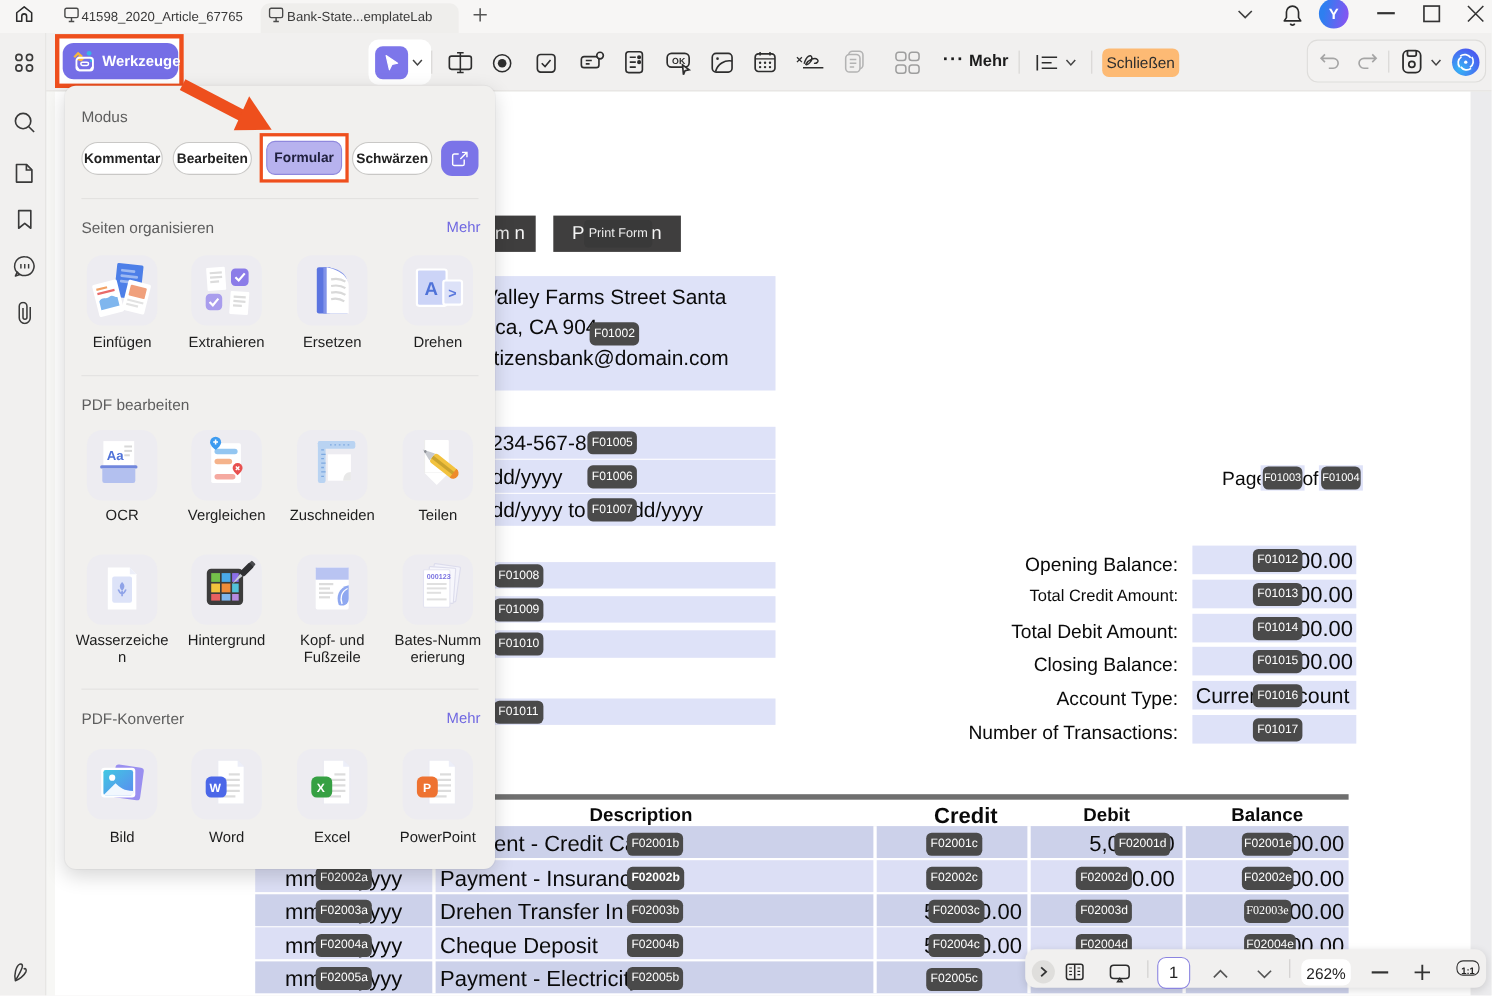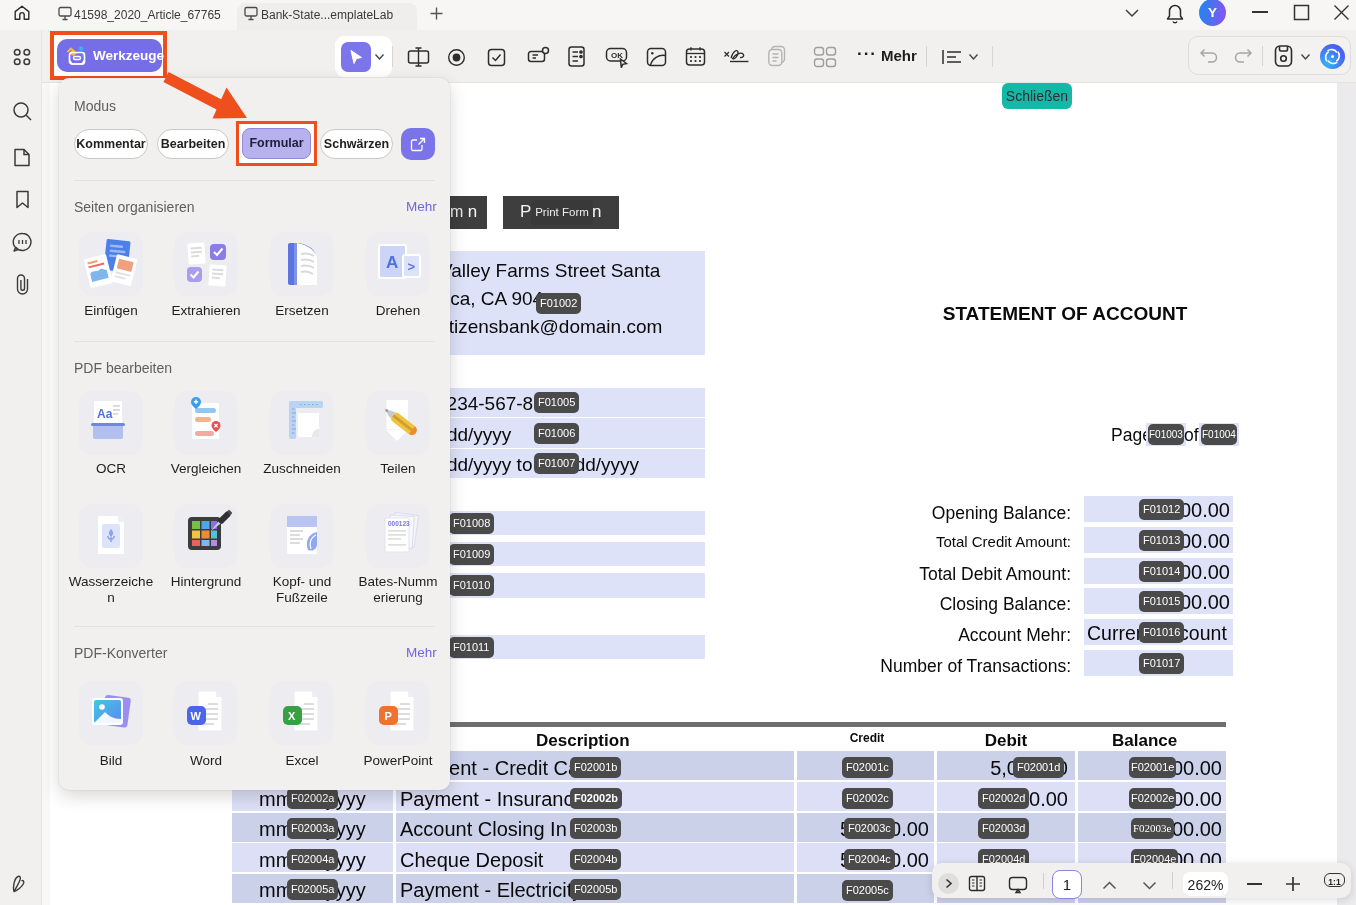--- a/index.html
+++ b/index.html
@@ -65,32 +65,31 @@
   <div class="fb" style="left:534px;top:453px;">F01007</div>
   <div class="lav" style="left:430px;top:511px;width:275px;height:24px;"></div>
   <div class="fb" style="left:449px;top:513px;">F01008</div>
   <div class="lav" style="left:430px;top:542px;width:275px;height:24px;"></div>
   <div class="fb" style="left:449px;top:544px;">F01009</div>
   <div class="lav" style="left:430px;top:573px;width:275px;height:25px;"></div>
   <div class="fb" style="left:449px;top:575px;">F01010</div>
   <div class="lav" style="left:430px;top:635px;width:275px;height:24px;"></div>
   <div class="fb" style="left:449px;top:637px;">F01011</div>
 
-  <div class="dtx" style="left:940px;top:303px;width:250px;font-size:19px;font-weight:bold;text-align:center;">STATEMENT OF ACCOUNT</div>
   <div class="dtx" style="left:1111px;top:425px;font-size:17.5px;">Page</div>
   <div class="lav" style="left:1146px;top:423px;width:40px;height:23px;"></div>
   <div class="lav" style="left:1199px;top:423px;width:40px;height:23px;"></div>
   <div class="dtx" style="left:1184px;top:425px;font-size:17.5px;">of</div>
   <div class="fb" style="left:1148px;top:424px;font-size:10px;padding:0 1px;">F01003</div>
   <div class="fb" style="left:1201px;top:424px;font-size:10px;padding:0 1px;">F01004</div>
   <div class="dtx" style="left:850px;top:503px;width:221px;text-align:right;font-size:17.5px;">Opening Balance:</div>
   <div class="dtx" style="left:850px;top:533px;width:221px;text-align:right;font-size:15px;">Total Credit Amount:</div>
   <div class="dtx" style="left:850px;top:564px;width:221px;text-align:right;font-size:17.5px;">Total Debit Amount:</div>
   <div class="dtx" style="left:850px;top:594px;width:221px;text-align:right;font-size:17.5px;">Closing Balance:</div>
-  <div class="dtx" style="left:850px;top:625px;width:221px;text-align:right;font-size:17.5px;">Account Mehr:</div>
+  <div class="dtx" style="left:850px;top:625px;width:221px;text-align:right;font-size:17.5px;">Account Type:</div>
   <div class="dtx" style="left:850px;top:656px;width:221px;text-align:right;font-size:17.5px;">Number of Transactions:</div>
   <div class="lav" style="left:1084px;top:496px;width:149px;height:26px;"></div>
   <div class="lav" style="left:1084px;top:527px;width:149px;height:26px;"></div>
   <div class="lav" style="left:1084px;top:558px;width:149px;height:26px;"></div>
   <div class="lav" style="left:1084px;top:588px;width:149px;height:26px;"></div>
   <div class="lav" style="left:1084px;top:619px;width:149px;height:26px;"></div>
   <div class="lav" style="left:1084px;top:650px;width:149px;height:26px;"></div>
   <div class="dtx" style="left:1050px;top:499px;width:180px;text-align:right;font-size:20px;">50,000.00</div>
   <div class="dtx" style="left:1050px;top:530px;width:180px;text-align:right;font-size:20px;">50,000.00</div>
   <div class="dtx" style="left:1050px;top:561px;width:180px;text-align:right;font-size:20px;">50,000.00</div>
@@ -98,38 +97,38 @@
   <div class="dtx" style="left:1087px;top:622px;font-size:19.5px;">Current Account</div>
   <div class="fb" style="left:1139px;top:499px;">F01012</div>
   <div class="fb" style="left:1139px;top:530px;">F01013</div>
   <div class="fb" style="left:1139px;top:561px;">F01014</div>
   <div class="fb" style="left:1139px;top:591px;">F01015</div>
   <div class="fb" style="left:1139px;top:622px;">F01016</div>
   <div class="fb" style="left:1139px;top:653px;">F01017</div>
 
   <div class="abs" style="left:227px;top:722px;width:999px;height:5px;background:#6f6f6f;"></div>
   <div class="dtx" style="left:536px;top:731px;width:120px;font-size:17px;font-weight:bold;">Description</div>
-  <div class="dtx" style="left:827px;top:731px;width:80px;text-align:center;font-size:12px;font-weight:bold;">Credit</div>
+  <div class="dtx" style="left:827px;top:731px;width:80px;text-align:right;font-size:20px;font-weight:bold;">Credit</div>
   <div class="dtx" style="left:966px;top:731px;width:80px;text-align:center;font-size:17px;font-weight:bold;">Debit</div>
-  <div class="dtx" style="left:1112px;top:731px;width:80px;text-align:left;font-size:17px;font-weight:bold;">Balance</div>
+  <div class="dtx" style="left:1112px;top:731px;width:80px;text-align:center;font-size:17px;font-weight:bold;">Balance</div>
   <div class="trowA" style="left:232px;top:751px;width:994px;height:29px;"></div>
   <div class="trowB" style="left:232px;top:782px;width:994px;height:29px;"></div>
   <div class="trowA" style="left:232px;top:813px;width:994px;height:29px;"></div>
   <div class="trowB" style="left:232px;top:843px;width:994px;height:29px;"></div>
   <div class="trowA" style="left:232px;top:874px;width:994px;height:29px;"></div>
   <div class="vsep" style="left:393px;top:751px;height:152px;"></div>
   <div class="vsep" style="left:794px;top:751px;height:152px;"></div>
   <div class="vsep" style="left:934px;top:751px;height:152px;"></div>
   <div class="vsep" style="left:1075px;top:751px;height:152px;"></div>
 
   <div class="dtx" style="left:398px;top:757px;font-size:20px;">Payment - Credit Card</div>
   <div class="dtx" style="left:259px;top:788px;font-size:20px;">mm/dd/yyyy</div>
   <div class="dtx" style="left:400px;top:788px;font-size:20px;">Payment - Insurance P</div>
   <div class="dtx" style="left:259px;top:818px;font-size:20px;">mm/dd/yyyy</div>
-  <div class="dtx" style="left:400px;top:818px;font-size:20px;">Account Closing In</div>
+  <div class="dtx" style="left:400px;top:818px;font-size:20px;">Drehen Transfer In</div>
   <div class="dtx" style="left:259px;top:849px;font-size:20px;">mm/dd/yyyy</div>
   <div class="dtx" style="left:400px;top:849px;font-size:20px;">Cheque Deposit</div>
   <div class="dtx" style="left:259px;top:879px;font-size:20px;">mm/dd/yyyy</div>
   <div class="dtx" style="left:400px;top:879px;font-size:20px;">Payment - Electricity</div>
   <div class="dtx" style="left:749px;top:818px;width:180px;text-align:right;font-size:20px;">50,000.00</div>
   <div class="dtx" style="left:749px;top:849px;width:180px;text-align:right;font-size:20px;">50,000.00</div>
   <div class="dtx" style="left:888px;top:757px;width:180px;text-align:right;font-size:20px;">5,000.00</div>
   <div class="dtx" style="left:888px;top:788px;width:180px;text-align:right;font-size:20px;">5,000.00</div>
   <div class="dtx" style="left:1042px;top:757px;width:180px;text-align:right;font-size:20px;">00,000.00</div>
   <div class="dtx" style="left:1042px;top:788px;width:180px;text-align:right;font-size:20px;">00,000.00</div>
@@ -269,21 +268,21 @@
   <div class="abs" style="left:857px;top:14px;font-size:17px;font-weight:bold;color:#1c1c1c;letter-spacing:1px;">···</div>
   <div class="abs" style="left:881px;top:17px;font-size:15px;font-weight:bold;color:#1c1c1c;">Mehr</div>
   <div class="abs" style="left:926px;top:16px;width:1px;height:21px;background:#d6d5d3;"></div>
   <svg class="abs" style="left:941px;top:19px" width="22" height="16" viewBox="0 0 22 16" fill="none" stroke="#2d2d2d" stroke-width="1.5">
       <path d="M2 1 V15 M6 3 H20 M6 8 H15 M6 13 H20"></path>
     </svg>
   <svg class="abs" style="left:968px;top:23px" width="11" height="8" viewBox="0 0 11 8" fill="none" stroke="#444" stroke-width="1.4">
       <path d="M1.5 1.5 L5.5 6 L9.5 1.5"></path>
     </svg>
   <div class="abs" style="left:992px;top:16px;width:1px;height:21px;background:#d6d5d3;"></div>
-  <div class="abs" style="left:1002px;top:14px;width:70px;height:26px;background:#14b8a6;border-radius:6px;font-size:14px;color:#2e2e2e;text-align:center;line-height:26px;margin-top:39px;">Schließen</div>
+  <div class="abs" style="left:1002px;top:14px;width:70px;height:26px;background:#fdba74;border-radius:6px;font-size:14px;color:#2e2e2e;text-align:center;line-height:26px;">Schließen</div>
   <div class="abs" style="left:1188px;top:6px;width:163px;height:39px;background:#f3f2f1;border:1px solid #dedddb;border-radius:10px;"></div>
   <svg class="abs" style="left:1199px;top:18px" width="19" height="15" viewBox="0 0 19 15" fill="none" stroke="#a5a5a5" stroke-width="1.5">
       <path d="M5.5 1.5 L2 5 L5.5 8.5 M2 5 H13 A4.5 4.5 0 0 1 13 14 H9"></path>
     </svg>
   <svg class="abs" style="left:1234px;top:18px" width="19" height="15" viewBox="0 0 19 15" fill="none" stroke="#a5a5a5" stroke-width="1.5">
       <path d="M13.5 1.5 L17 5 L13.5 8.5 M17 5 H6 A4.5 4.5 0 0 0 6 14 H10"></path>
     </svg>
   <div class="abs" style="left:1262px;top:16px;width:1px;height:20px;background:#d6d5d3;"></div>
   <svg class="abs" style="left:1274px;top:14px" width="19" height="24" viewBox="0 0 19 24" fill="none" stroke="#2b2b2b" stroke-width="1.6">
       <rect x="1.5" y="2" width="16" height="20" rx="4.5"></rect>

